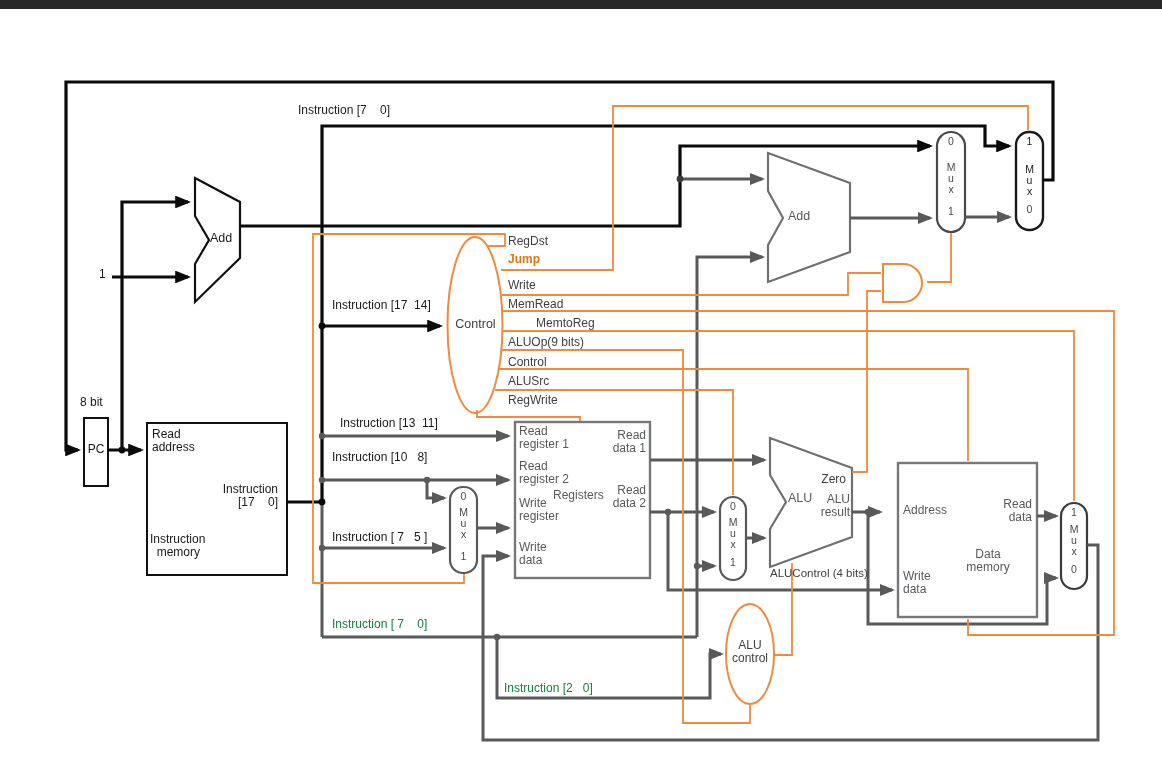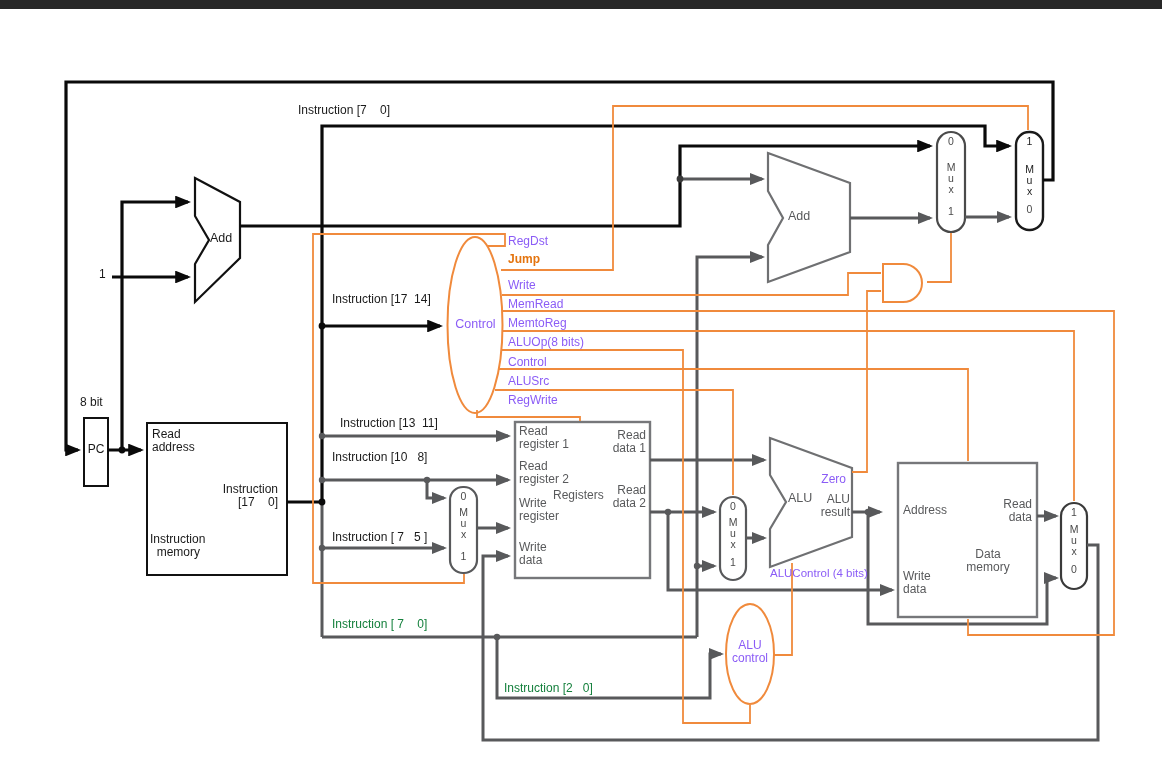--- a/index.html
+++ b/index.html
@@ -3,21 +3,21 @@
 <meta charset="utf-8">
 <style>
   html,body{margin:0;padding:0;background:#fff;}
   .stage{position:relative;width:1162px;height:778px;background:#ffffff;overflow:hidden;
          font-family:"Liberation Sans",sans-serif;}
   .topbar{position:absolute;left:0;top:0;width:100%;height:9px;background:#282828;}
   .wires{position:absolute;left:0;top:0;width:1162px;height:778px;}
   .lbl{position:absolute;white-space:pre;font-size:12px;line-height:13px;color:#1a1a1a;}
   .lbl.gray{color:#58595B;}
   .lbl.dim{color:#15803d;}
-  .lbl.orange{color:#8b5cf6;}
+  .lbl.orange{color:#404040;}
   .lbl.jump{color:#E4740E;font-weight:bold;}
   .lbl.right{text-align:right;}
   .lbl.center{text-align:center;}
   .lbl.big{font-size:12.5px;}
   .mux{position:absolute;white-space:pre;font-size:10.5px;line-height:11px;color:#4a4a4a;text-align:center;}
 </style>
 </head>
 <body>
 
 <div class="stage">
@@ -119,29 +119,29 @@
   <div class="lbl big" style="left:210px;top:232px">Add</div>
   <div class="lbl" style="left:99px;top:268px">1</div>
   <div class="lbl" style="left:80px;top:396px">8 bit</div>
   <div class="lbl center" style="left:84px;top:443px;width:24px">PC</div>
   <div class="lbl" style="left:152px;top:428px">Read
 address</div>
   <div class="lbl right" style="left:200px;top:483px;width:78px">Instruction
 [17    0]</div>
   <div class="lbl" style="left:150px;top:533px">Instruction
   memory</div>
-  <div class="lbl" style="left:332px;top:293px">Instruction [17  14]</div>
+  <div class="lbl" style="left:332px;top:299px">Instruction [17  14]</div>
 
   <div class="lbl orange big center" style="left:448px;top:318px;width:55px">Control</div>
   <div class="lbl orange" style="left:508px;top:235px">RegDst</div>
   <div class="lbl jump" style="left:508px;top:253px">Jump</div>
   <div class="lbl orange" style="left:508px;top:279px">Write</div>
   <div class="lbl orange" style="left:508px;top:298px">MemRead</div>
-  <div class="lbl orange" style="left:508px;top:317px">MemtoReg</div>
-  <div class="lbl orange" style="left:508px;top:336px">ALUOp(8 bits)</div>
+  <div class="lbl orange" style="left:536px;top:317px">MemtoReg</div>
+  <div class="lbl orange" style="left:508px;top:336px">ALUOp(9 bits)</div>
   <div class="lbl orange" style="left:508px;top:356px">Control</div>
   <div class="lbl orange" style="left:508px;top:375px">ALUSrc</div>
   <div class="lbl orange" style="left:508px;top:394px">RegWrite</div>
 
   <div class="lbl" style="left:340px;top:417px">Instruction [13  11]</div>
   <div class="lbl" style="left:332px;top:451px">Instruction [10   8]</div>
   <div class="lbl" style="left:332px;top:531px">Instruction [ 7   5 ]</div>
   <div class="lbl dim" style="left:332px;top:618px">Instruction [ 7    0]</div>
   <div class="lbl dim" style="left:504px;top:682px">Instruction [2   0]</div>
 

